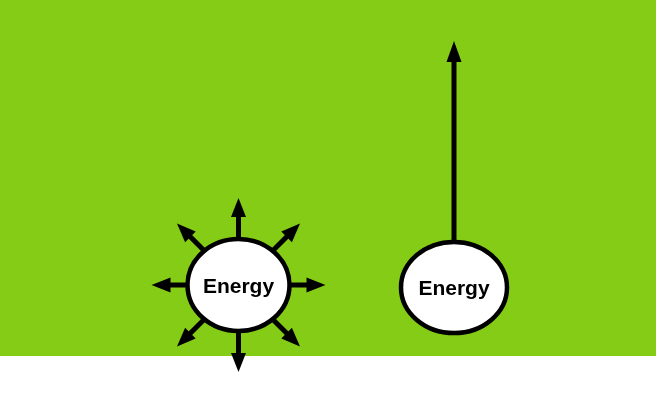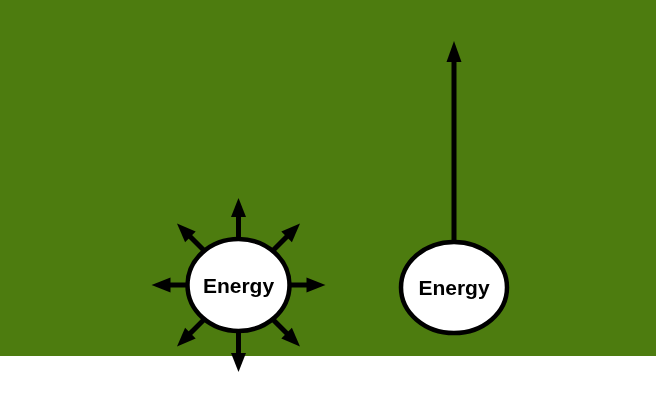--- a/index.html
+++ b/index.html
@@ -10,21 +10,21 @@
     width: 656px;
     height: 410px;
     background: #ffffff;
     font-family: "Liberation Sans", sans-serif;
     overflow: hidden;
   }
   .canvas {
     position: relative;
     width: 656px;
     height: 356px;
-    background: #4d7c0f;
+    background: #84cc16;
   }
   svg text {
     font-family: "Liberation Sans", sans-serif;
     font-weight: bold;
     font-size: 21px;
     fill: #000000;
   }
 </style>
 </head>
 <body>

